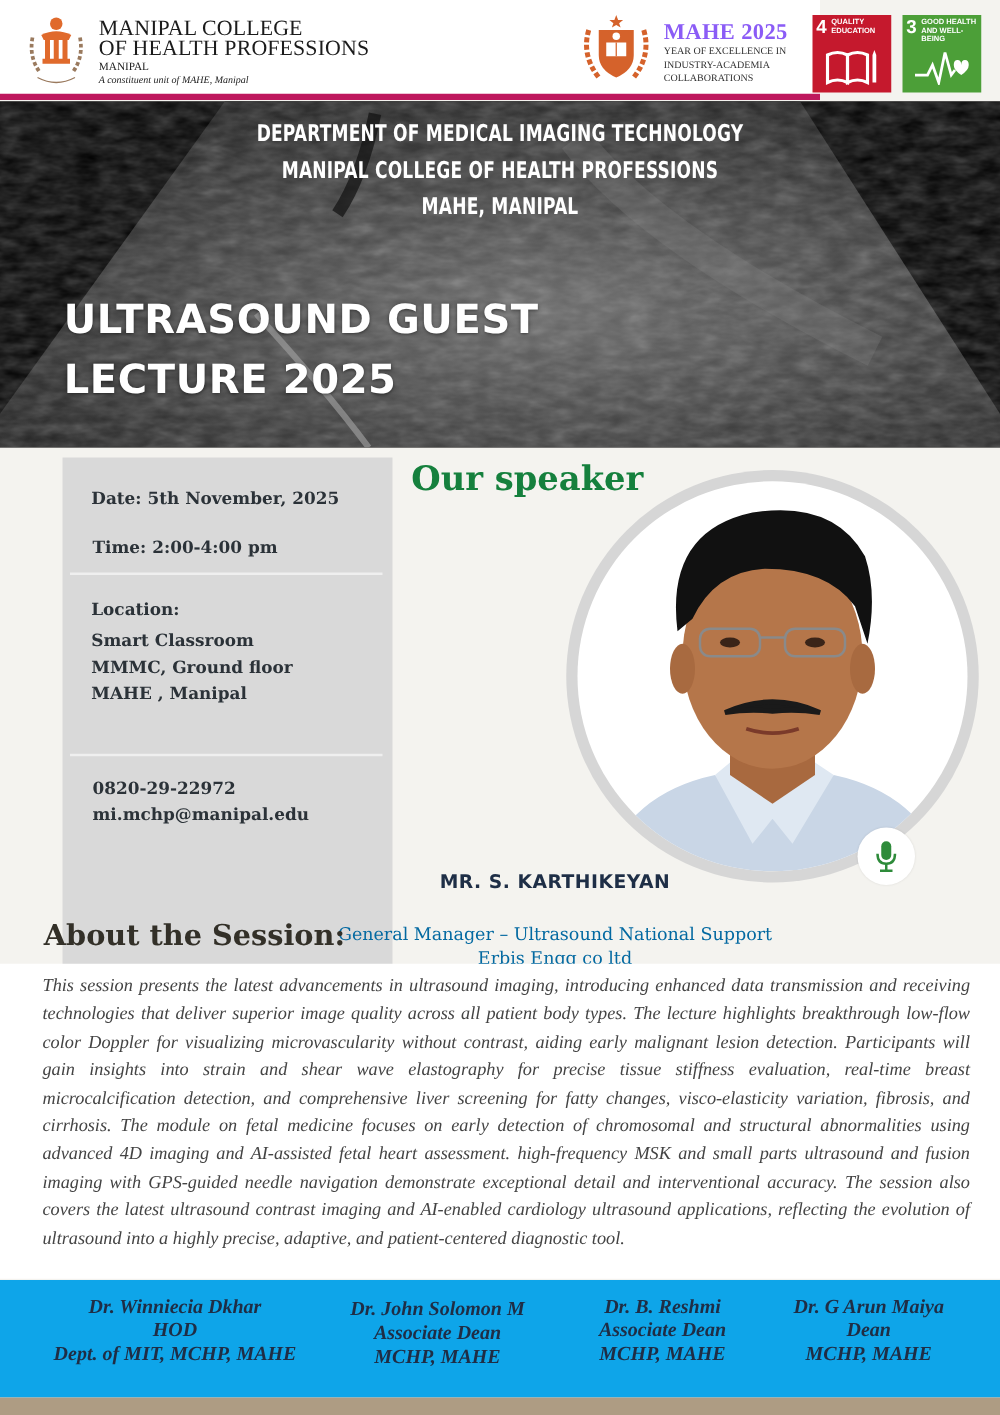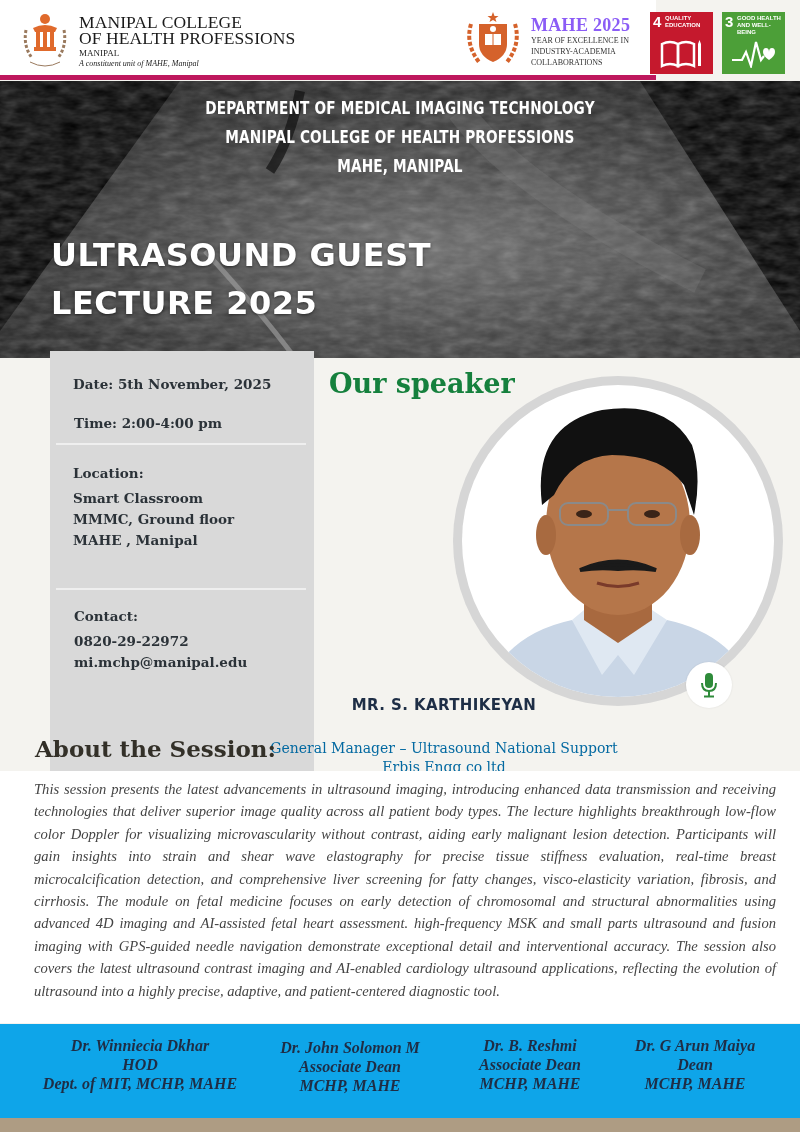--- a/index.html
+++ b/index.html
@@ -27,21 +27,21 @@
   .sdg svg { position: absolute; left: 10px; top: 26px; }
 
   
   .banner { position: absolute; left: 0; top: 81px; width: 800px; height: 277px; background: #000; overflow: hidden; }
   .banner-scan { position: absolute; inset: 0; }
   .dept-lines { position: absolute; left: 0; width: 800px; top: 12px; text-align: center; color: #fff; font-family: "DejaVu Sans", sans-serif; font-weight: bold; font-size: 18.5px; line-height: 29px; letter-spacing: 0.2px; font-stretch: condensed; }
   .dept-lines div { transform: scaleX(0.82); }
   .lecture-title { position: absolute; left: 51px; top: 150px; color: #fff; font-family: "DejaVu Sans", sans-serif; font-weight: bold; font-size: 32px; line-height: 48px; letter-spacing: 0.5px; text-shadow: 0 1px 3px rgba(0,0,0,0.5); }
 
   
-  .info-card { position: absolute; left: 50px; top: 351px; width: 264px; height: 448px; background: #d9d9d9; color: #2b3238; }
+  .info-card { position: absolute; left: 50px; top: 366px; width: 264px; height: 448px; background: #d9d9d9; color: #2b3238; }
   .info-block { position: absolute; left: 23px; font-family: "DejaVu Serif", serif; font-weight: bold; font-size: 13.5px; line-height: 21px; }
   .info-date { top: 23px; }
   .info-divider { position: absolute; left: 6px; width: 250px; height: 2px; background: #efefef; }
   .info-location { top: 112px; }
   .info-contact { top: 255px; }
 
   
   .speaker-heading { position: absolute; left: 329px; top: 368px; font-family: "DejaVu Serif", serif; font-weight: bold; font-size: 27px; color: #15803d; }
   .speaker-ring { position: absolute; left: 453px; top: 376px; width: 330px; height: 330px; border-radius: 50%; background: #d6d6d6; }
   .speaker-photo { position: absolute; left: 462px; top: 385px; width: 312px; height: 312px; border-radius: 50%; background: #ffffff; overflow: hidden; }
@@ -169,21 +169,20 @@
   </div>
   <div class="info-divider" style="top:92px;"></div>
   <div class="info-block info-location">
     <div style="margin-bottom:4px;">Location:</div>
     <div>Smart Classroom</div>
     <div>MMMC, Ground floor</div>
     <div>MAHE , Manipal</div>
   </div>
   <div class="info-divider" style="top:237px;"></div>
   <div class="info-block info-contact" style="left:24px;">
-    <div style="margin-bottom:4px;">Contact:</div>
     <div>0820-29-22972</div>
     <div>mi.mchp@manipal.edu</div>
   </div>
 </div>
 
 <div class="speaker-heading">Our speaker</div>
 <div class="speaker-ring"></div>
 <div class="speaker-photo">
   <svg width="312" height="312" viewBox="0 0 312 312">
 

